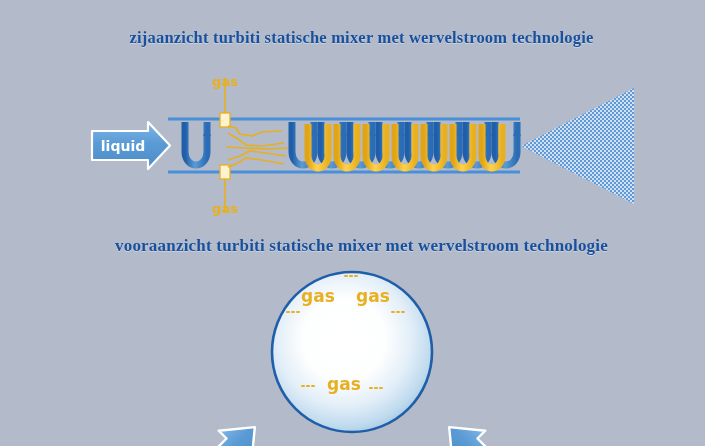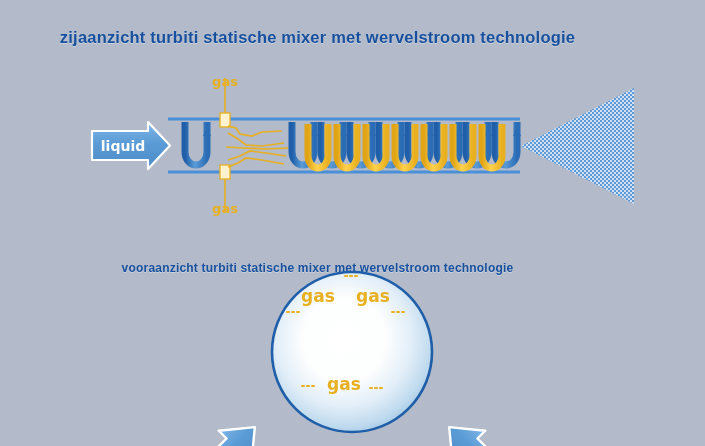--- a/index.html
+++ b/index.html
@@ -20,26 +20,27 @@
     width: 705px;
     height: 446px;
   }
   .title {
     position: absolute;
     left: 0;
     width: 635px;
     text-align: center;
     color: #17509e;
     font-weight: bold;
-    font-family: Liberation Sans, sans-serif;
+    font-family: Liberation Serif, serif;
     letter-spacing: 0.2px;
     text-shadow: 0 1px 0 rgba(255,255,255,0.35);
+    padding-left: 44px;
   }
   #title-side  { top: 28px; font-size: 16.5px; }
-  #title-front { top: 236px; font-size: 12px; margin-top: 25px; }
+  #title-front { top: 236px; font-size: 17px; }
   svg { display: block; }
   .label-text {
     font-family: "DejaVu Sans", sans-serif;
     font-weight: bold;
   }
 </style>
 </head>
 <body>
 
 <div class="stage">

